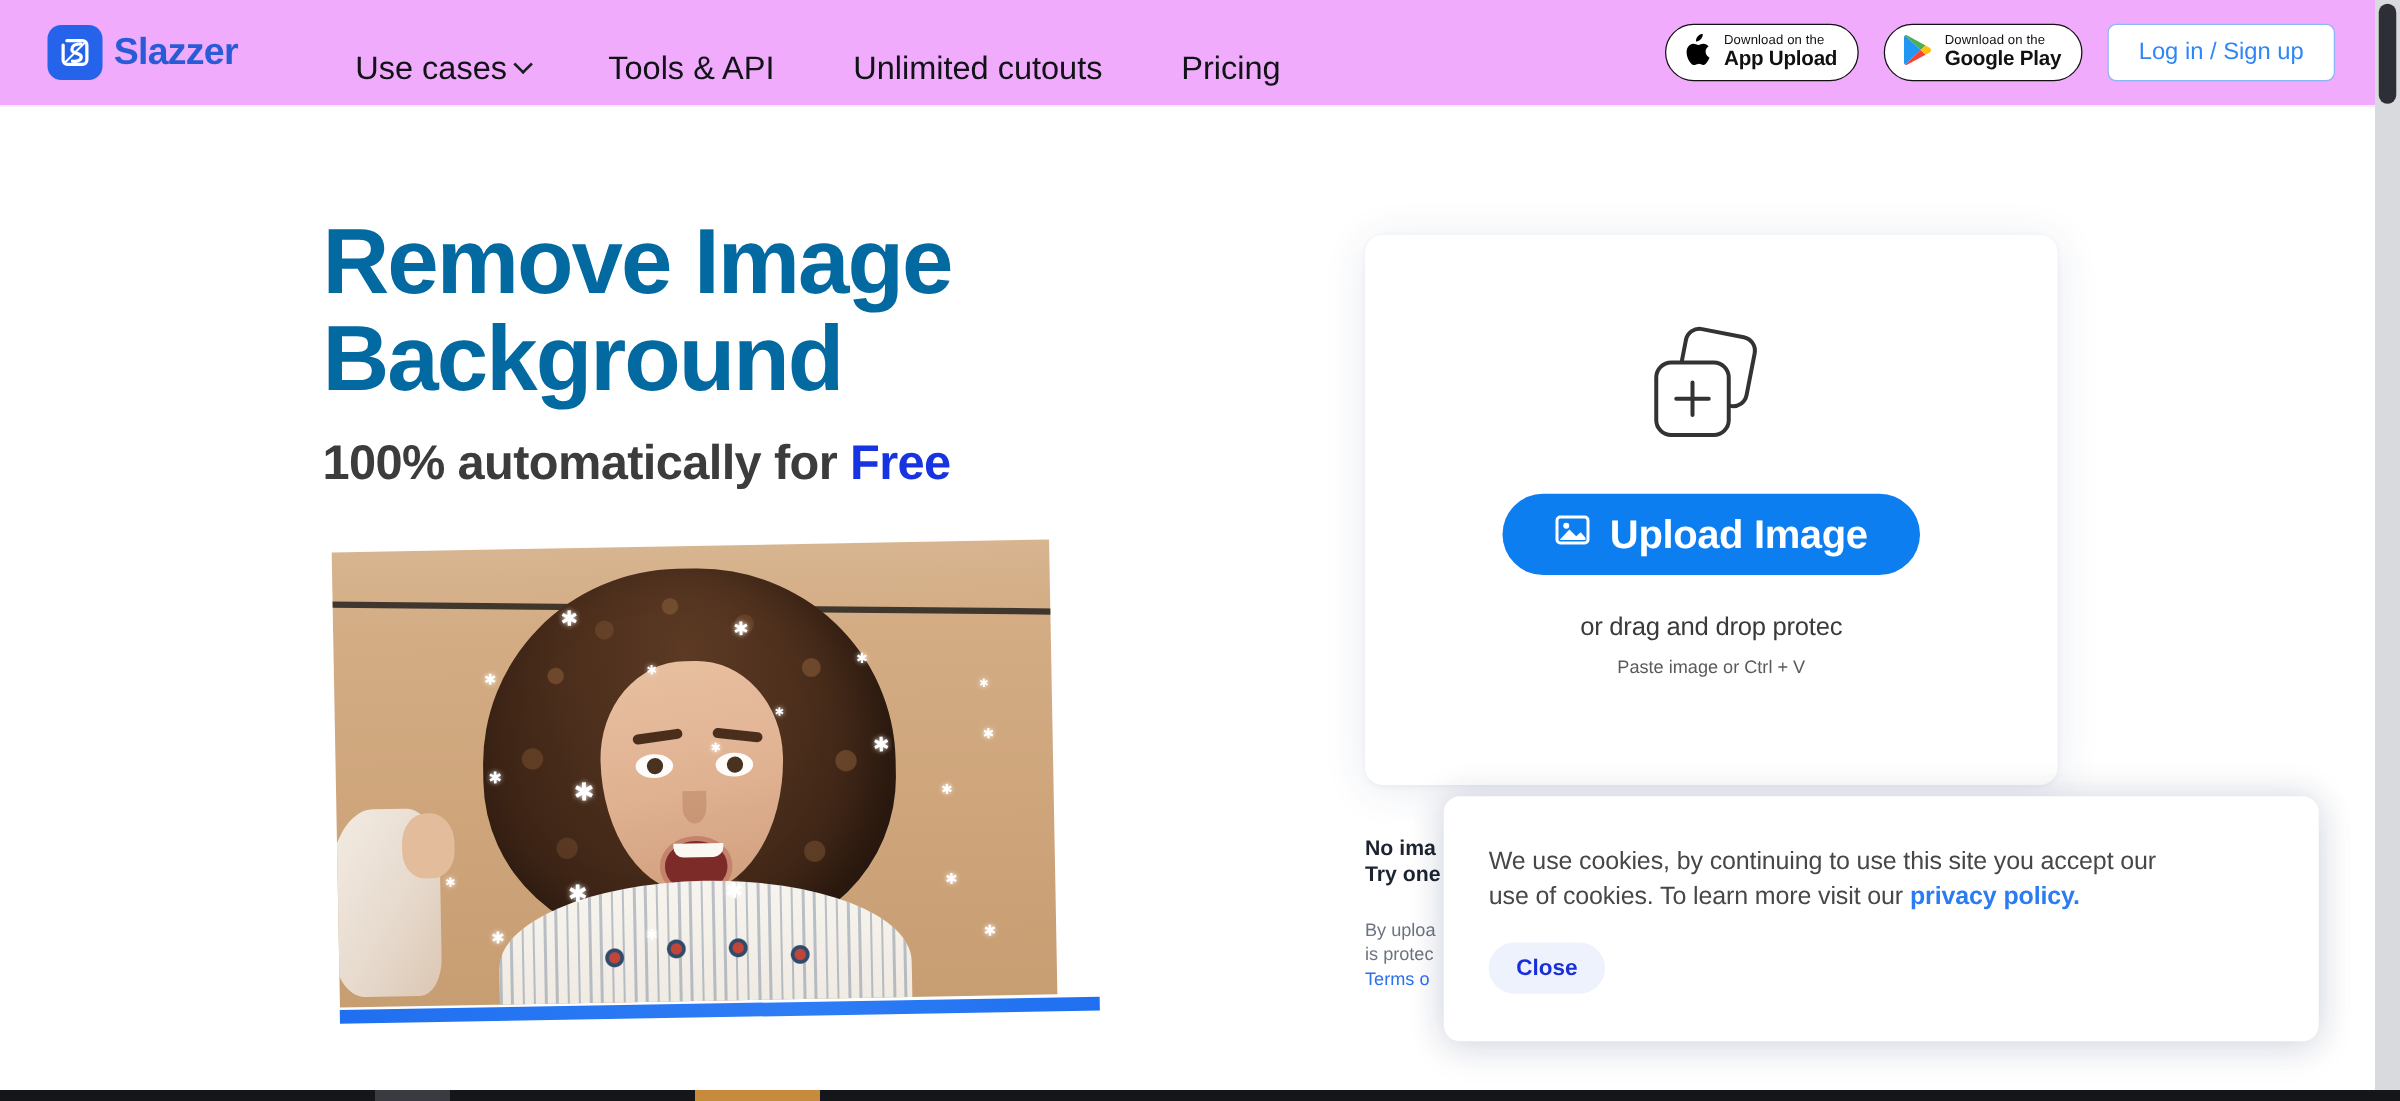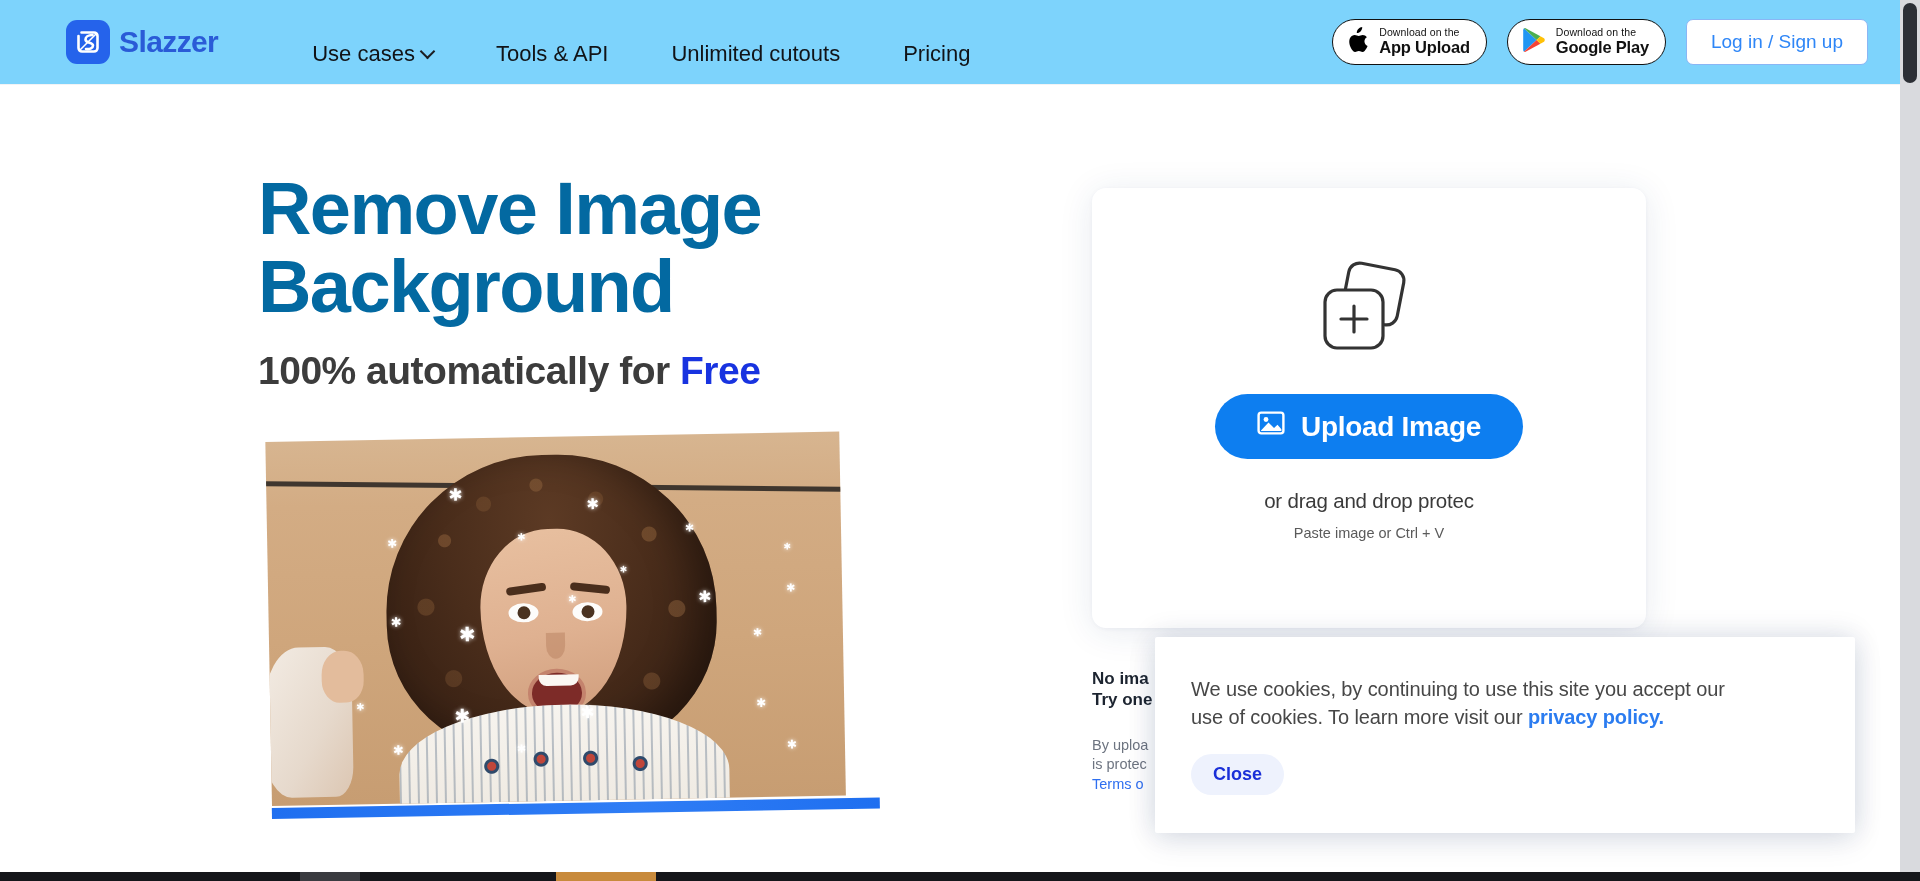--- a/index.html
+++ b/index.html
@@ -22,26 +22,25 @@
     background: #ffffff;
     overflow: hidden;
   }
 
   
   #header {
     position: absolute;
     top: 0; left: 0;
     width: 1900px;
     height: 85px;
-    background: #7dd3fc;
+    background: #f0abfc;
     border-bottom: 1px solid #f2f3f5;
     display: flex;
     align-items: center;
     z-index: 40;
-    padding-left: 28px;
   }
 
   .brand {
     display: flex;
     align-items: center;
     gap: 9px;
     margin-left: 38px;
     text-decoration: none;
     cursor: pointer;
   }
@@ -63,21 +62,21 @@
   #main-nav {
     display: flex;
     align-items: center;
     margin-left: 94px;
     gap: 0;
   }
   .nav-item {
     display: flex;
     align-items: center;
     gap: 7px;
-    font-size: 22px;
+    font-size: 26px;
     color: #111317;
     cursor: pointer;
     padding: 6px 0;
     margin-right: 63px;
     white-space: nowrap;
     margin-top: 24px;
   }
   .nav-item:last-child { margin-right: 0; }
   .chev {
     display: inline-block;
@@ -329,21 +328,21 @@
     margin-top: 34px;
     display: flex;
     align-items: center;
     gap: 16px;
     height: 65px;
     padding: 0 42px;
     border: none;
     border-radius: 34px;
     background: #0d7ef0;
     color: #ffffff;
-    font-size: 28px;
+    font-size: 32px;
     font-weight: 600;
     font-family: "Liberation Sans", sans-serif;
     letter-spacing: -0.3px;
     cursor: pointer;
   }
   #drag-drop-text {
     margin-top: 30px;
     font-size: 20.5px;
     color: #3a3a3a;
     letter-spacing: -0.2px;
@@ -372,21 +371,21 @@
   #terms-block .tlink { color: #2e6ff0; cursor: pointer; }
 
   
   #cookie-banner {
     position: absolute;
     left: 1155px;
     top: 637px;
     width: 700px;
     height: 196px;
     background: #ffffff;
-    border-radius: 2px;
+    border-radius: 13px;
     box-shadow: 0 -2px 28px rgba(20,40,90,.12), 0 8px 30px rgba(20,40,90,.10);
     z-index: 60;
     padding: 38px 48px 0 36px;
   }
   #cookie-text {
     font-size: 20px;
     color: #474747;
     line-height: 1.42;
     letter-spacing: -0.1px;
   }

